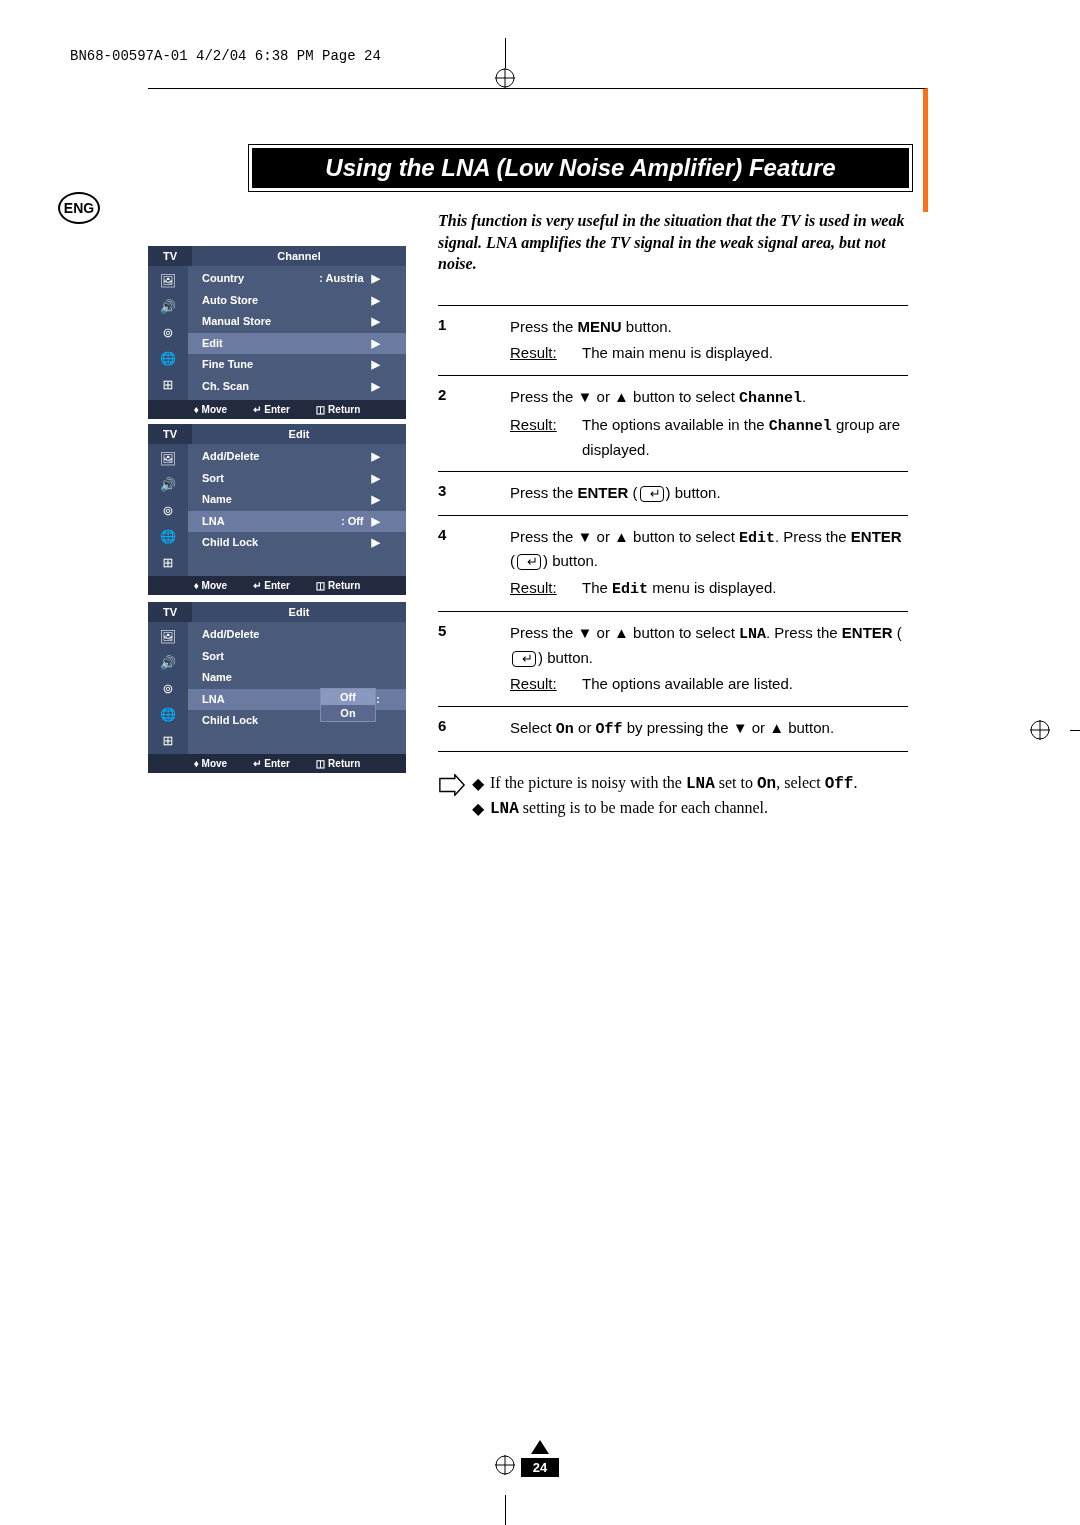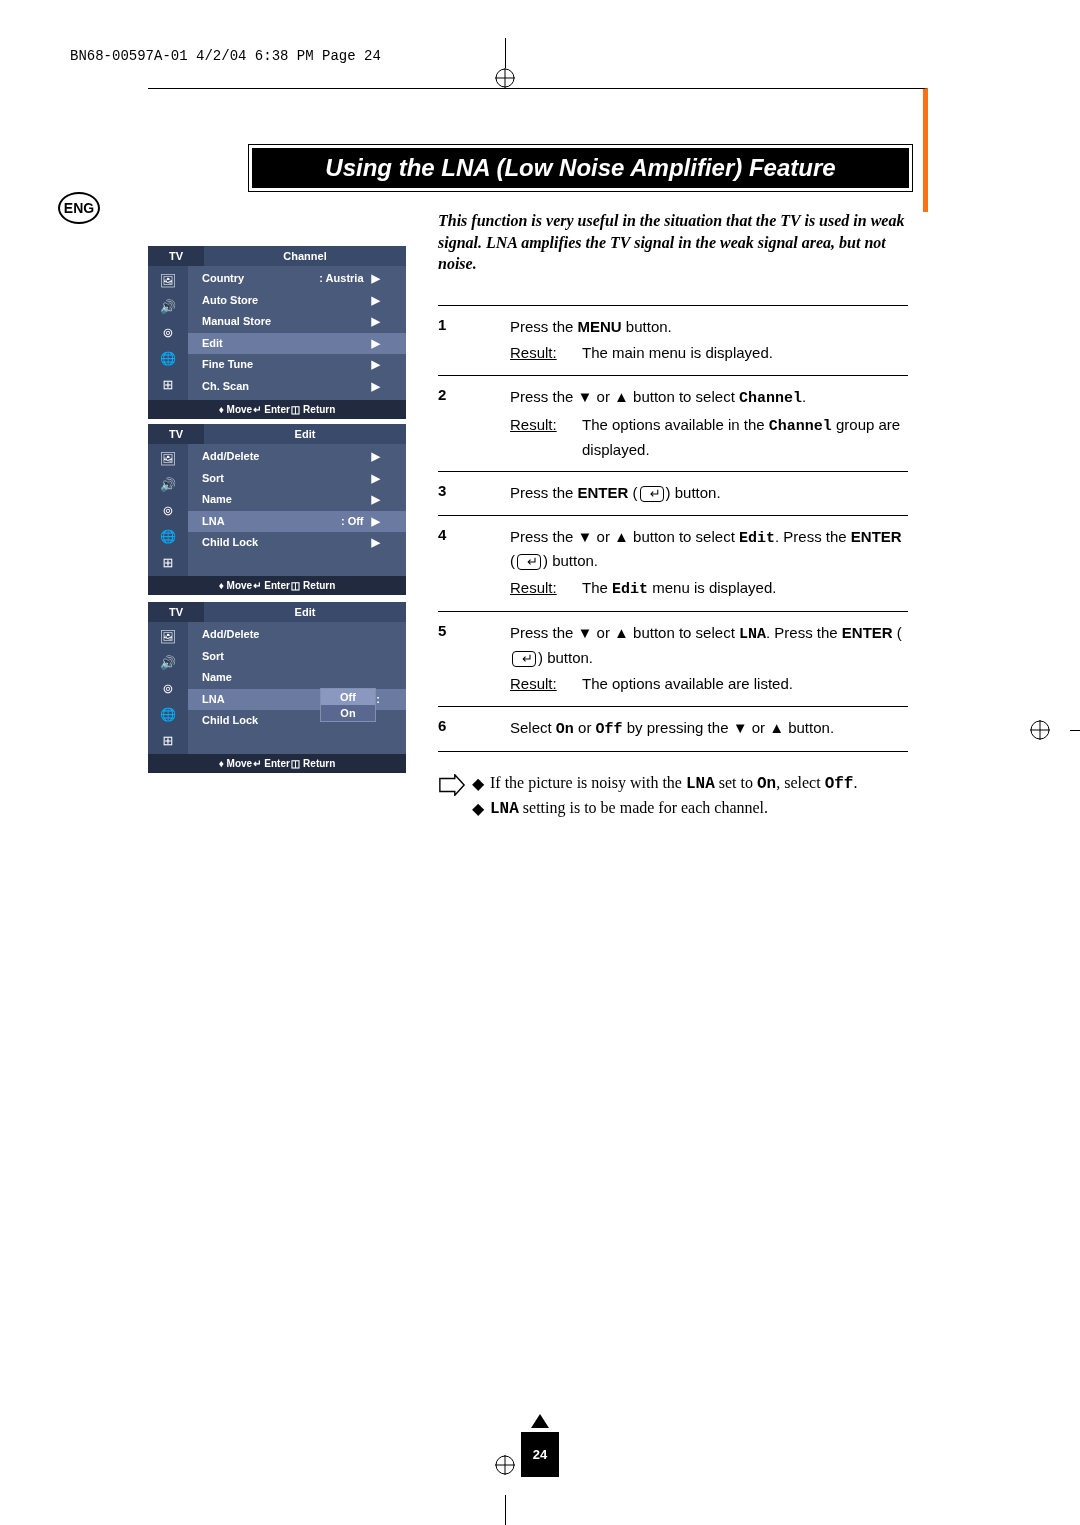--- a/index.html
+++ b/index.html
@@ -119,21 +119,21 @@
     font-family: Arial, sans-serif;
   }
   .osd1 { top: 36px; }
   .osd2 { top: 214px; }
   .osd3 { top: 392px; }
   .osd-header {
     display: flex; background: #2a3550;
     font-weight: bold; font-size: 11px;
   }
   .osd-header .tab-tv {
-    width: 56px; text-align: center; padding: 4px 0;
+    width: 44px; text-align: center; padding: 4px 0;
     background: #2a3550;
   }
   .osd-header .tab-main {
     flex: 1; text-align: center; padding: 4px 0;
     background: #3a4a6a;
   }
   .osd-body { display: flex; }
   .osd-icons {
     width: 40px; background: #3a4a6a;
     display: flex; flex-direction: column; align-items: center;
@@ -155,35 +155,35 @@
   .osd-row .arrow { margin-left: 8px; }
   .osd-popup {
     position: absolute; right: 30px; top: 86px;
     width: 56px; background: #5a6890; color: #fff;
     font-size: 11px; border: 1px solid #8090b0;
   }
   .osd-popup div { padding: 2px 8px; text-align: center; font-weight: bold; }
   .osd-popup .sel { background: #8a98c0; }
   .osd-footer {
     background: #222a40; display: flex; justify-content: center;
-    gap: 1px; padding: 4px 0; font-size: 10px; font-weight: bold;
+    gap: 26px; padding: 4px 0; font-size: 10px; font-weight: bold;
   }
   .osd-footer span::before { margin-right: 4px; }
   .page-number {
     position: absolute; bottom: 48px; left: 0; right: 0;
     text-align: center;
   }
   .page-number .tri {
     width: 0; height: 0; border-left: 9px solid transparent;
     border-right: 9px solid transparent; border-bottom: 14px solid #000;
     margin: 0 auto 4px;
   }
   .page-number .num {
     background: #000; color: #fff; display: inline-block;
-    padding: 15px 12px; font-weight: bold; font-size: 13px;
+    padding: 2px 12px; font-weight: bold; font-size: 13px;
   }
 </style>
 </head>
 <body>
 
 <div class="header-text">BN68-00597A-01  4/2/04  6:38 PM  Page 24</div>
 
 <div class="crop-mark-top">
   <svg width="20" height="20">
       <circle cx="10" cy="10" r="9" fill="none" stroke="#000"></circle>

